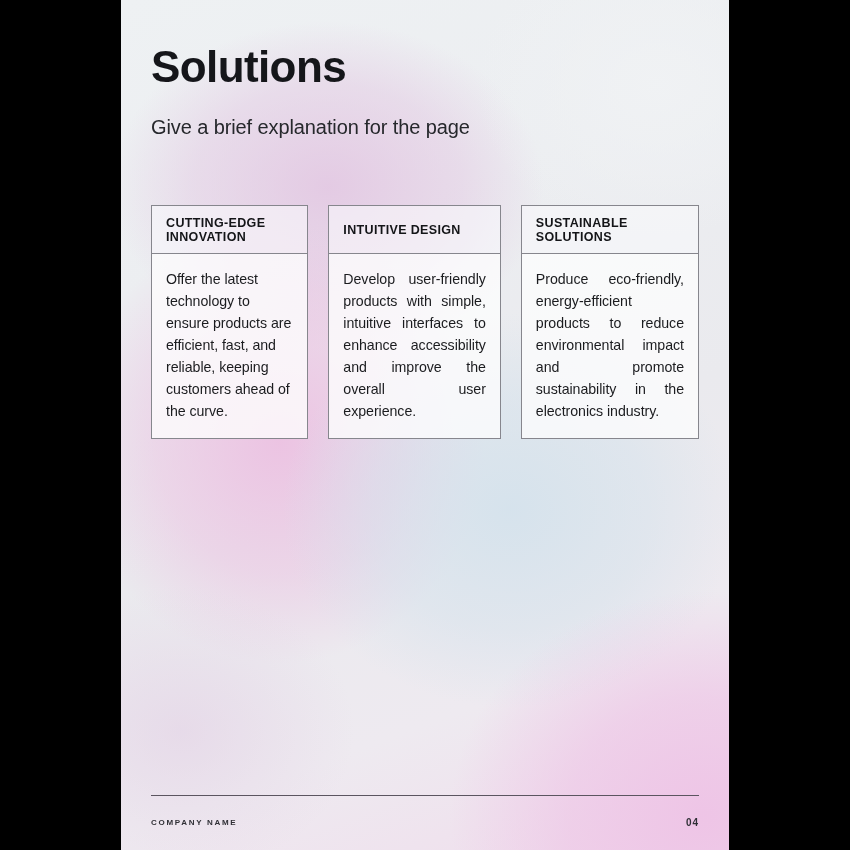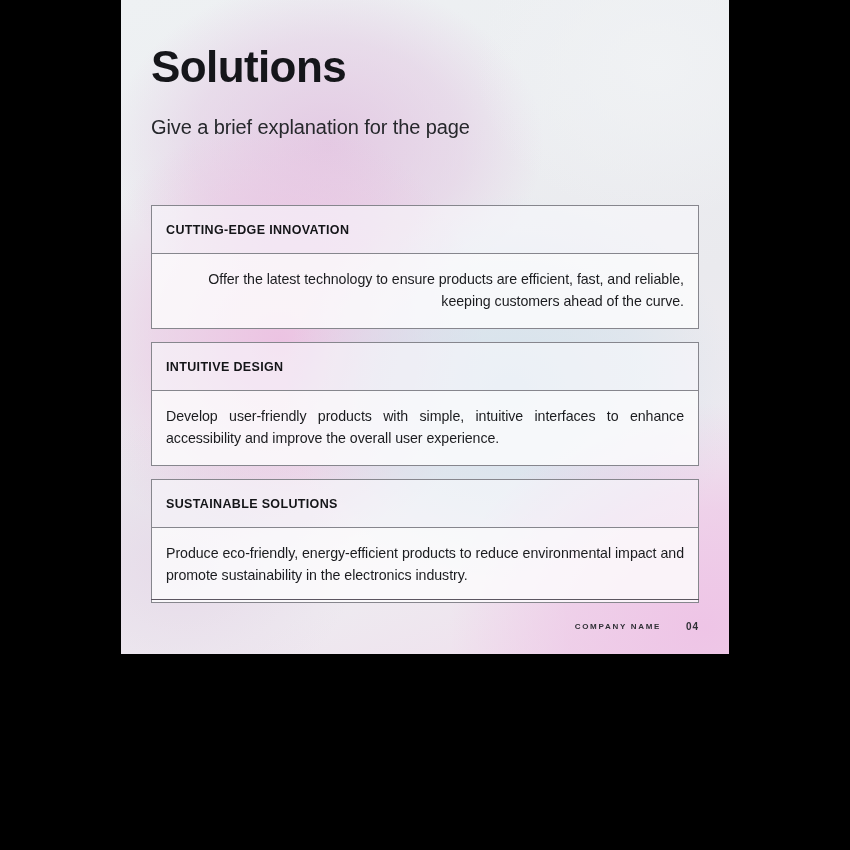--- a/index.html
+++ b/index.html
@@ -15,21 +15,21 @@
     font-family: "Liberation Sans", sans-serif;
     display: flex;
     justify-content: center;
     align-items: flex-start;
   }
 
   
   #slide-page {
     position: relative;
     width: 608px;
-    height: 654px;
+    height: 850px;
     overflow: hidden;
     background-color: #eceef0;
   }
 
   
   .bg-layer {
     position: absolute;
     inset: 0;
     pointer-events: none;
   }
@@ -108,22 +108,22 @@
     font-size: 20px;
     font-weight: 400;
     color: #26282c;
     letter-spacing: -0.1px;
   }
 
   
   #solution-cards {
     margin-top: 66px;
     display: flex;
-    flex-direction: column;
-    gap: 13px;
+    flex-direction: row;
+    gap: 20px;
   }
 
   .solution-card {
     border: 1px solid #86868d;
     background: rgba(250,250,251,0.50);
   }
 
   .card-header {
     height: 48px;
     display: flex;
@@ -146,39 +146,39 @@
     background: rgba(253,253,254,0.62);
   }
 
   .card-text {
     font-size: 14.2px;
     line-height: 1.55;
     color: #1b1c1f;
     letter-spacing: -0.05px;
   }
   .card-text.align-justify { text-align: justify; }
-  .card-text.align-left    { text-align: right; }
+  .card-text.align-left    { text-align: left; }
 
   
   #slide-footer {
     position: absolute;
     left: 30px;
     right: 30px;
     bottom: 22px;
   }
 
   #footer-rule {
     height: 1px;
     background: #5b5560;
     margin-bottom: 21px;
   }
 
   #footer-row {
     display: flex;
-    justify-content: flex-end;
+    justify-content: space-between;
     align-items: center;
   }
 
   #footer-company {
     font-size: 8px;
     font-weight: 700;
     letter-spacing: 1.7px;
     color: #303036;
     text-transform: uppercase;
   }

